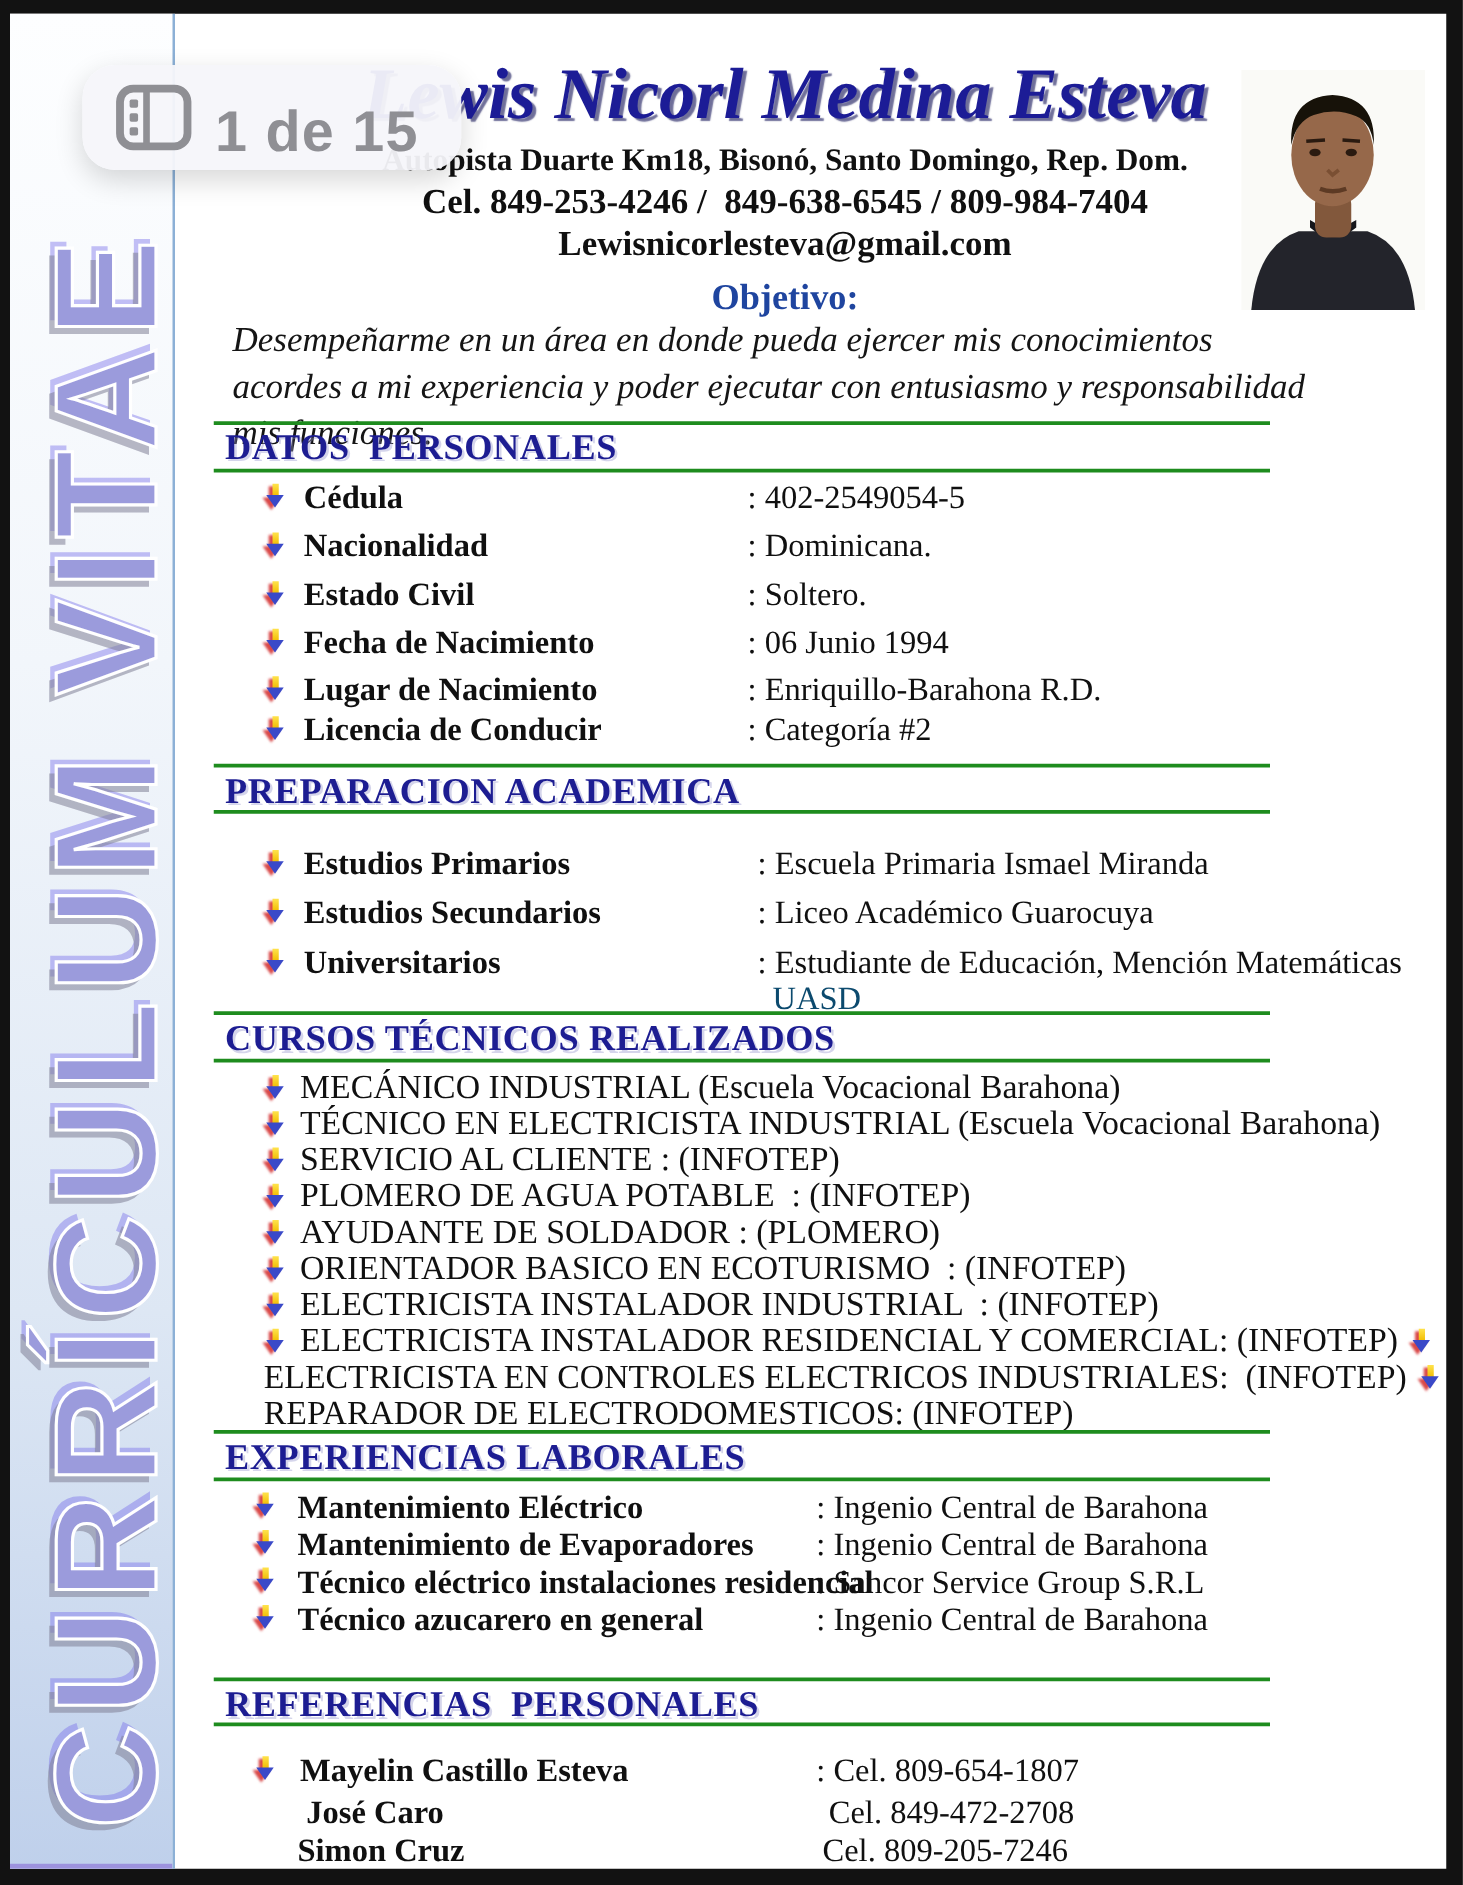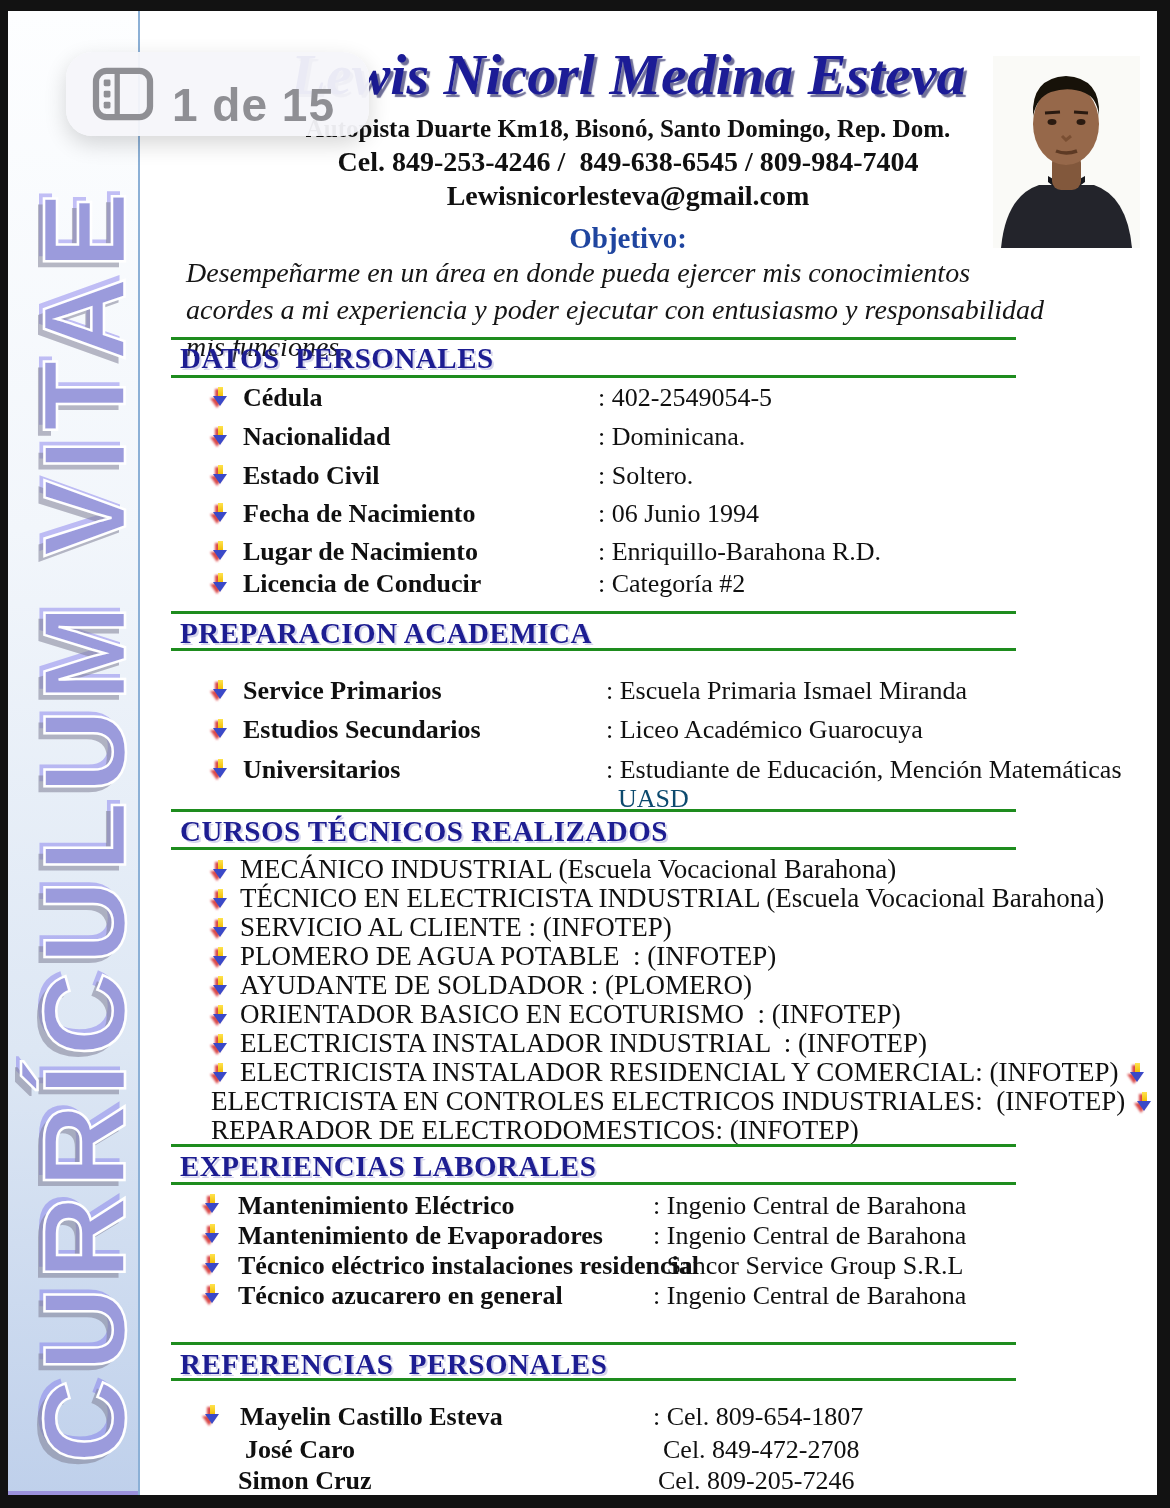--- a/index.html
+++ b/index.html
@@ -131,21 +131,21 @@
       <span class="lbl" style="left:235px">Licencia de Conducir</span>
       <span class="val" style="left:590px">: Categoría #2</span>
     </div>
 
     <div class="rule" style="top:600px"></div>
     <div class="sec-title" style="top:606px">PREPARACION ACADEMICA</div>
     <div class="rule" style="top:637px"></div>
 
     <div class="row" style="top:665px">
       <span class="blt" style="left:205px;top:3px"></span>
-      <span class="lbl" style="left:235px">Service Primarios</span>
+      <span class="lbl" style="left:235px">Estudios Primarios</span>
       <span class="val" style="left:598px">: Escuela Primaria Ismael Miranda</span>
     </div>
     <div class="row" style="top:704px">
       <span class="blt" style="left:205px;top:3px"></span>
       <span class="lbl" style="left:235px">Estudios Secundarios</span>
       <span class="val" style="left:598px">: Liceo Académico Guarocuya</span>
     </div>
     <div class="row" style="top:744px">
       <span class="blt" style="left:205px;top:3px"></span>
       <span class="lbl" style="left:235px">Universitarios</span>

